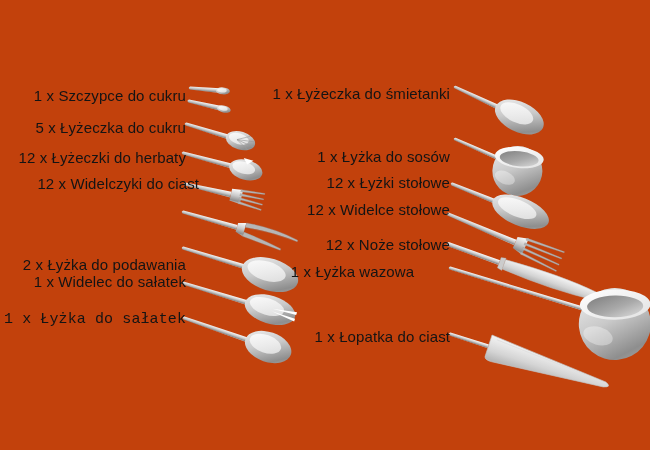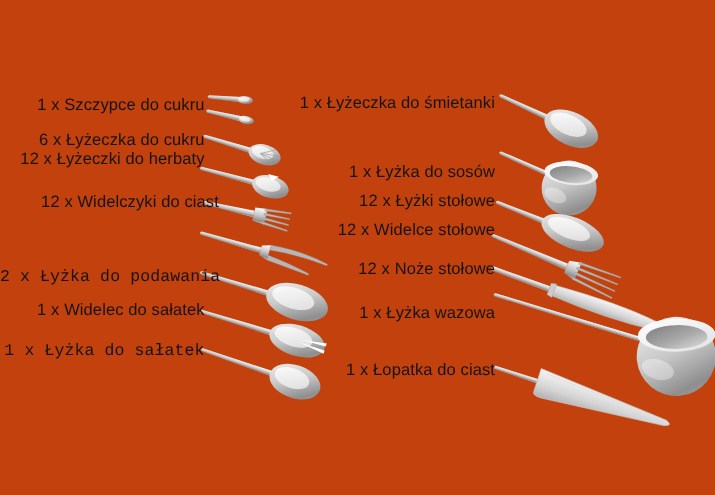--- a/index.html
+++ b/index.html
@@ -156,26 +156,26 @@
           <ellipse cx="161.4" cy="21.6" rx="15.1" ry="9" fill="#ffffff" opacity="0.35"></ellipse>
         </g>
         <g transform="translate(450 334) rotate(18)">
           <path d="M0 -1.5 L40.3 -2 L40.3 2 L0 1.5 Q-2.5 0 0 -1.5 Z" fill="url(#gm)"></path>
           <path d="M40.3 -12 L163 -2.5 Q171 0.5 162 3 L48.3 13.5 Q39.3 14 40.3 9 Z" fill="url(#gbl)" stroke="#c4c4c4" stroke-width="0.6"></path>
           <path d="M46.3 -9 L156 -2" stroke="#dedede" stroke-width="1" opacity="0.8"></path>
         </g>
       </svg>
     </div>
 <div class="lbl" style="top: 87px; left: 0px; width: 186px;">1 x Szczypce do cukru</div>
-    <div class="lbl" style="top: 119px; left: 0px; width: 186px;">6 x Łyżeczka do cukru</div>
-    <div class="lbl" style="top: 136px; left: 0px; width: 186px;">12 x Łyżeczki do herbaty</div>
+    <div class="lbl" style="top: 119px; left: 0px; width: 186px;">5 x Łyżeczka do cukru</div>
+    <div class="lbl" style="top: 149px; left: 0px; width: 186px;">12 x Łyżeczki do herbaty</div>
     <div class="lbl" style="top: 175px; left: 13px; width: 186px;">12 x Widelczyki do ciast</div>
-    <div class="lbl" style="top: 243px; left: 0px; width: 186px; font-family: Liberation Mono, monospace;">2 x Łyżka do podawania</div>
+    <div class="lbl" style="top: 256px; left: 0px; width: 186px;">2 x Łyżka do podawania</div>
     <div class="lbl" style="top: 273px; left: 0px; width: 186px;">1 x Widelec do sałatek</div>
     <div class="lbl" style="top: 311px; left: 0px; width: 186px; font-family: Liberation Mono, monospace;">1 x Łyżka do sałatek</div>
     <div class="lbl" style="top: 85px; left: 255px; width: 195px;">1 x Łyżeczka do śmietanki</div>
     <div class="lbl" style="top: 148px; left: 255px; width: 195px;">1 x Łyżka do sosów</div>
     <div class="lbl" style="top: 174px; left: 255px; width: 195px;">12 x Łyżki stołowe</div>
     <div class="lbl" style="top: 201px; left: 255px; width: 195px;">12 x Widelce stołowe</div>
     <div class="lbl" style="top: 236px; left: 255px; width: 195px;">12 x Noże stołowe</div>
-    <div class="lbl" style="top: 276px; left: 255px; width: 195px;">1 x Łyżka wazowa</div>
+    <div class="lbl" style="top: 263px; left: 255px; width: 195px; text-align: center;">1 x Łyżka wazowa</div>
     <div class="lbl" style="top: 314px; left: 255px; width: 195px; margin-top: 14px;">1 x Łopatka do ciast</div>
   </div>
 
 </body></html>

